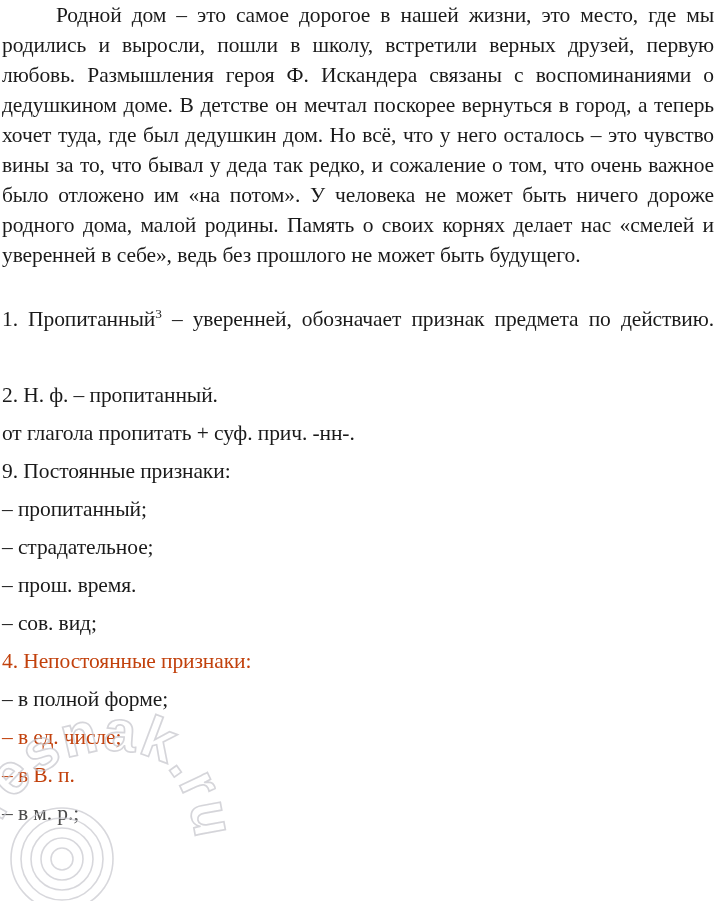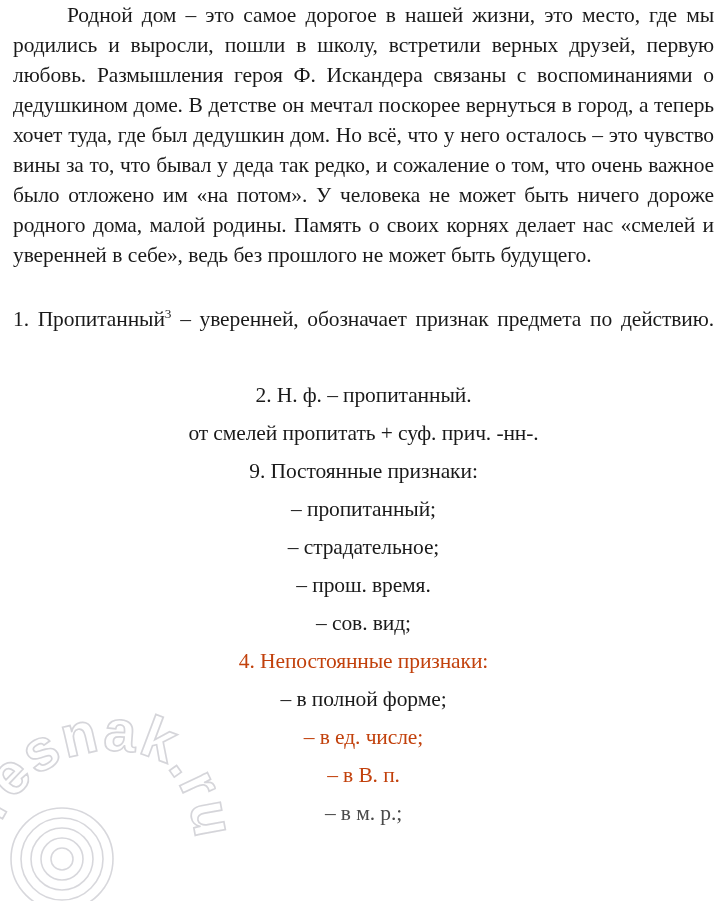--- a/index.html
+++ b/index.html
@@ -15,21 +15,21 @@
     font-family: "Liberation Serif", "DejaVu Serif", serif;
     color: #1a1a1a;
     position: relative;
   }
 
   #page {
     position: relative;
     width: 716px;
     height: 901px;
     box-sizing: border-box;
-    padding: 0 2px 0 13px;
+    padding: 0 2px 0 2px;
   }
 
   
   #watermark {
     position: absolute;
     left: -34px;
     top: 726px;
     width: 300px;
     height: 230px;
     pointer-events: none;
@@ -59,21 +59,21 @@
   .analysis {
     position: relative;
     z-index: 1;
   }
   .ana-line {
     margin: 0;
     padding: 0;
     font-size: 21.5px;
     line-height: 38px;
     height: 38px;
-    text-align: center;
+    text-align: left;
     white-space: nowrap;
     letter-spacing: -0.1px;
   }
   .ana-line.justify {
     text-align: justify;
     text-justify: inter-word;
     white-space: normal;
     line-height: 38px;
   }
   .ana-line.justify.two {
@@ -101,21 +101,21 @@
 
   <p class="essay">Родной дом – это самое дорогое в нашей жизни, это место, где мы родились и выросли, пошли в школу, встретили верных друзей, первую любовь. Размышления героя Ф. Искандера связаны с воспоминаниями о дедушкином доме. В детстве он мечтал поскорее вернуться в город, а теперь хочет туда, где был дедушкин дом. Но всё, что у него осталось – это чувство вины за то, что бывал у деда так редко, и сожаление о том, что очень важное было отложено им «на потом». У человека не может быть ничего дороже родного дома, малой родины. Память о своих корнях делает нас «смелей и уверенней в себе», ведь без прошлого не может быть будущего.</p>
 
   <div class="gap"></div>
 
   <div class="analysis">
 
     <p class="ana-line justify two"><span>1. </span><span>Пропитанный</span><sup class="ref">3</sup><span> – уверенней, обозначает признак предмета по действию.</span></p>
 
     <p class="ana-line">2. Н. ф. – пропитанный.</p>
-    <p class="ana-line">от смелей пропитать + суф. прич. -нн-.</p>
+    <p class="ana-line">от глагола пропитать + суф. прич. -нн-.</p>
 
     <p class="ana-line">9. Постоянные признаки:</p>
     <p class="ana-line">– пропитанный;</p>
     <p class="ana-line">– страдательное;</p>
     <p class="ana-line">– прош. время.</p>
     <p class="ana-line">– сов. вид;</p>
 
     <p class="ana-line faded-1">4. Непостоянные признаки:</p>
     <p class="ana-line">– в полной форме;</p>
     <p class="ana-line faded-1">– в ед. числе;</p>

